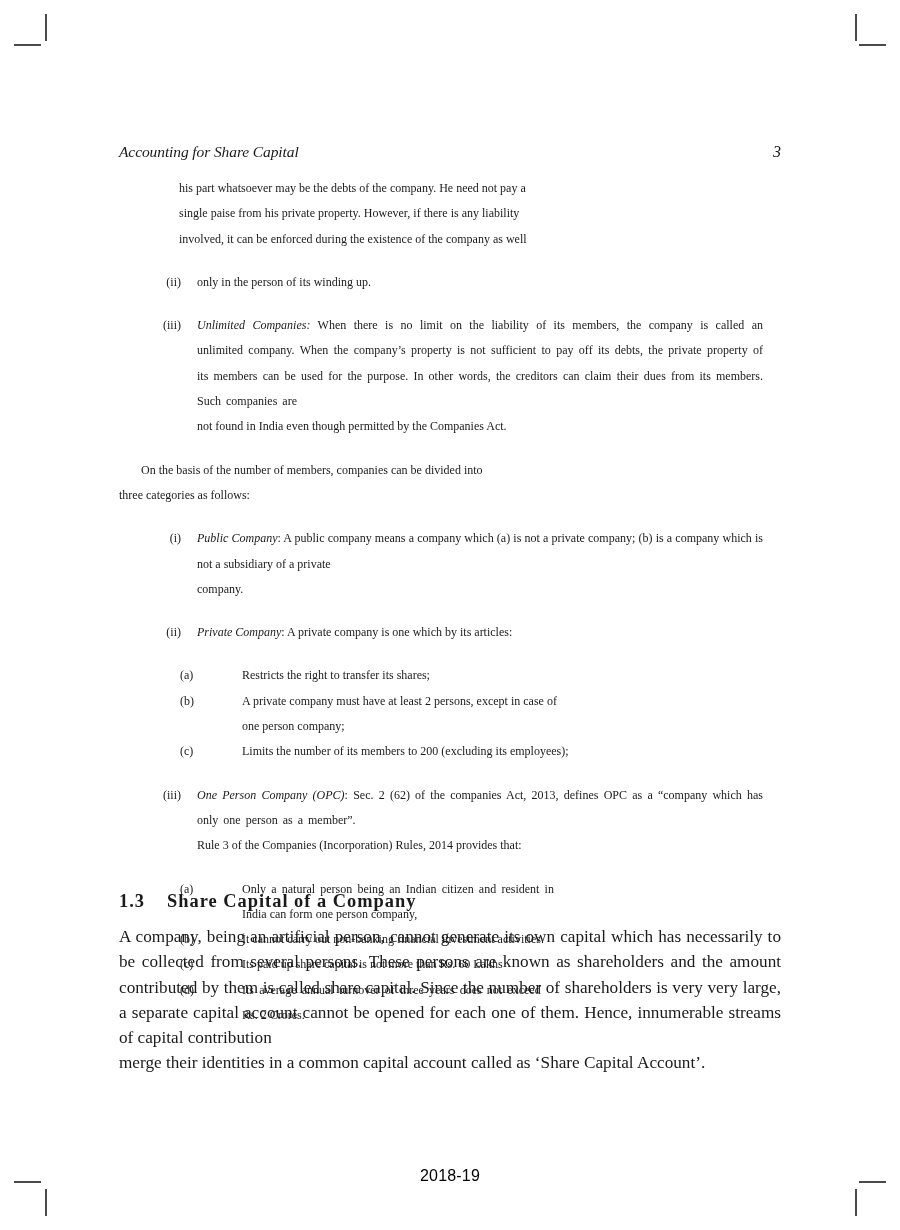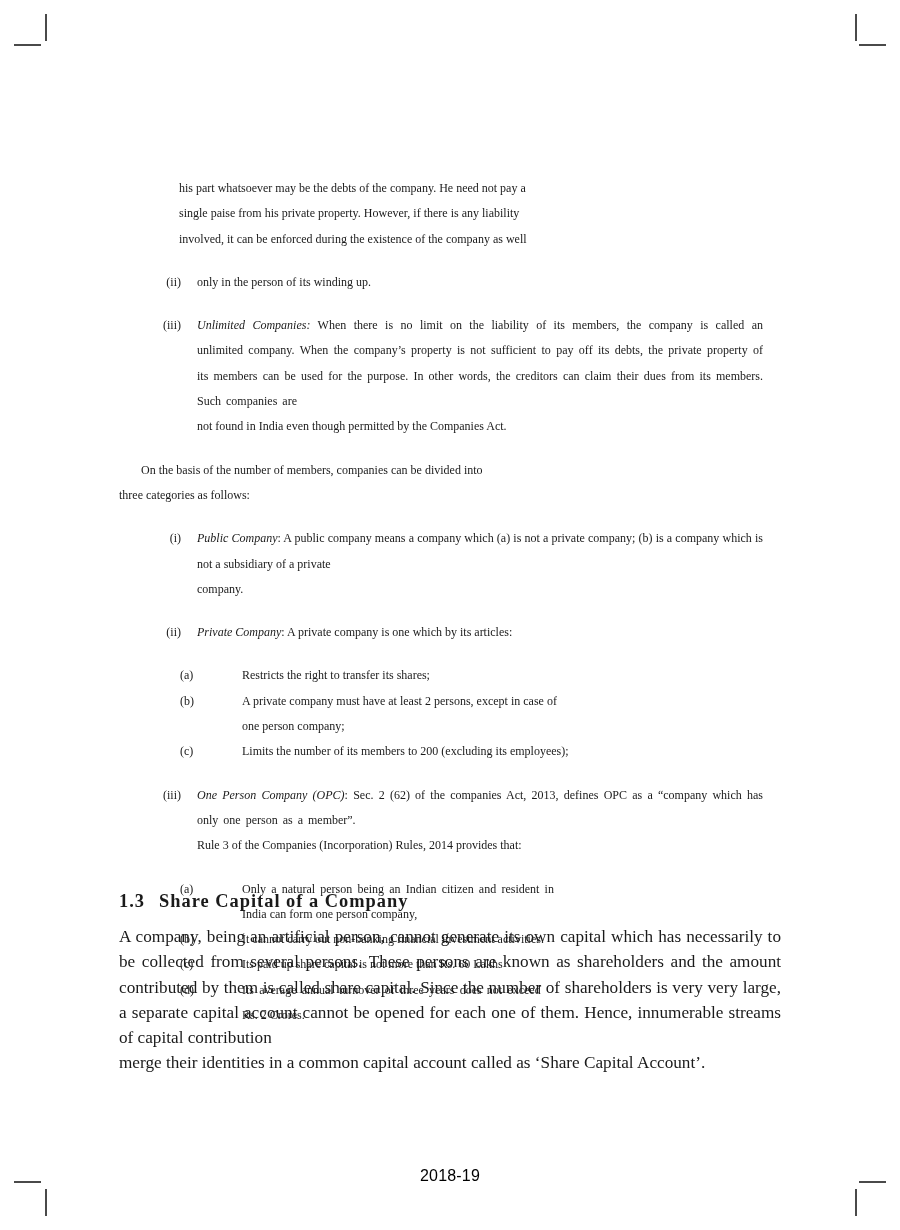--- a/index.html
+++ b/index.html
@@ -126,21 +126,21 @@
   
   .section-head {
     position: absolute;
     left: 119px;
     top: 891px;
     font-weight: bold;
     font-size: 18.4px;
     letter-spacing: 1.0px;
     white-space: nowrap;
   }
-  .section-num { margin-right: 14px; }
+  .section-num { margin-right: 22px; }
 
   
   .closing {
     position: absolute;
     left: 119px;
     top: 924px;
     width: 662px;
     font-size: 17.2px;
     line-height: 25.3px;
     text-align: justify;
@@ -168,20 +168,24 @@
 
   <div class="crop crop-v crop-tl-v"></div>
   <div class="crop crop-h crop-tl-h"></div>
   <div class="crop crop-v crop-tr-v"></div>
   <div class="crop crop-h crop-tr-h"></div>
   <div class="crop crop-v crop-bl-v"></div>
   <div class="crop crop-h crop-bl-h"></div>
   <div class="crop crop-v crop-br-v"></div>
   <div class="crop crop-h crop-br-h"></div>
 
+  <div class="runhead">
+    <span class="runhead-title">Accounting for Share Capital</span>
+    <span class="runhead-page">3</span>
+  </div>
 
   <div class="body">
 
     <div class="cont">
       <p>his part whatsoever may be the debts of the company. He need not pay a</p>
       <p>single paise from his private property. However, if there is any liability</p>
       <p>involved, it can be enforced during the existence of the company as well</p>
     </div>
 
     <div class="rlist">

